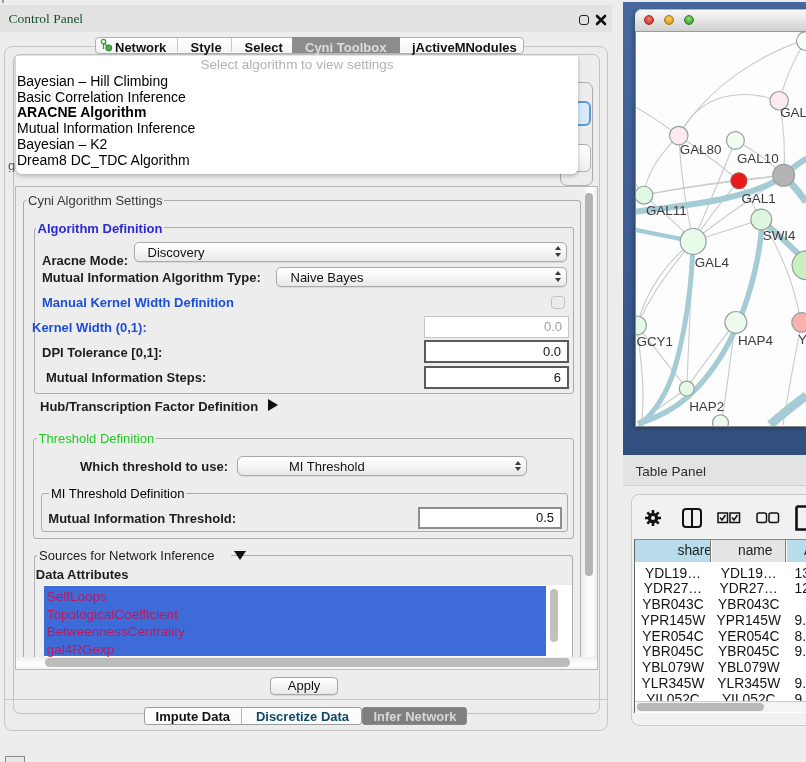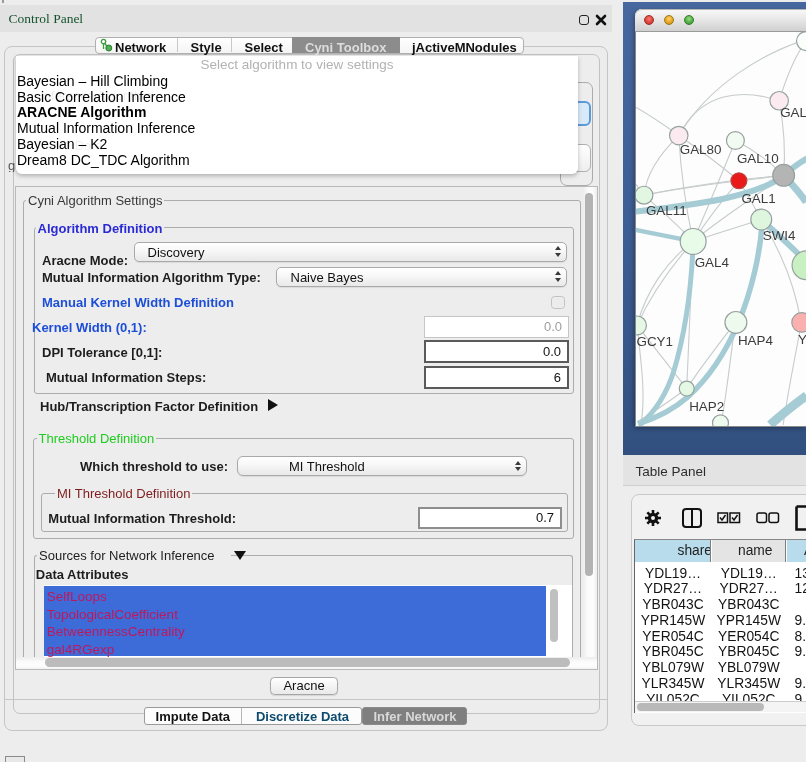--- a/index.html
+++ b/index.html
@@ -92,41 +92,41 @@
 <div class="lbl abs" style="left:80px;top:459px;">Which threshold to use:</div>
 <div class="combo" style="left:236.5px;top:456px;width:290px;height:20px;border-radius:6px;">
   <div class="ct" style="left:13.5px;margin-left:38px;">MI Threshold</div>
   <div class="spin" style="left:277px;top:3.5px;">
       <div class="u"></div>
       <div class="d"></div>
     </div>
 </div>
 
 <div class="grp" style="left:40.8px;top:492.5px;width:526.8px;height:39.5px;"></div>
-<div class="gtitle" style="left:55px;top:486px;color:#7f1d1d;">MI Threshold Definition</div>
+<div class="gtitle" style="left:49px;top:486px;color:#000000;">MI Threshold Definition</div>
 
 <div class="lbl abs" style="left:48.3px;top:511px;">Mutual Information Threshold:</div>
-<div class="field" style="left:418px;top:506.5px;width:144px;height:22px;border:2px solid #8e8e8e;color:#111;line-height:18px;">0.7</div>
+<div class="field" style="left:418px;top:506.5px;width:144px;height:22px;border:2px solid #8e8e8e;color:#111;line-height:18px;">0.5</div>
 
 <div class="abs" style="left:34px;top:554.5px;width:538.5px;height:102.5px;border:1px solid #acacac;border-bottom:none;border-radius:3px 3px 0 0;"></div>
 <div class="gtitle" style="left:37px;top:548px;color:#1d1d1d;padding-right:16px;">Sources for Network Inference</div>
 <div class="abs" style="left:234px;top:550.5px;width:0;height:0;border-left:6.5px solid transparent;border-right:6.5px solid transparent;border-top:9px solid #111;"></div>
 
 <div class="lbl abs" style="left:35.8px;top:567px;">Data Attributes</div>
 
 <div class="abs" style="left:44px;top:585px;width:527.5px;height:72px;background:#fff;"></div>
 <div class="abs" style="left:44px;top:586px;width:501.5px;height:70px;background:#3d6cd9;"></div>
 <div class="abs" style="left:46.8px;top:588px;font-size:13.5px;color:#be185d;line-height:17.5px;white-space:nowrap;">SelfLoops<br>TopologicalCoefficient<br>BetweennessCentrality<br>gal4RGexp</div>
 <div class="abs" style="left:549.5px;top:589px;width:8px;height:53px;background:#c0c0c0;border-radius:4px;"></div>
 
 <div class="abs" style="left:16px;top:657px;width:580.5px;height:11.5px;background:linear-gradient(180deg,#ededed,#fbfbfb 40%,#fdfdfd 75%,#f2f2f2);"></div>
 <div class="abs" style="left:45px;top:658px;width:525px;height:9px;background:#bcbcbc;border-radius:4.5px;"></div>
 
 <div class="abs" style="left:270.3px;top:677px;width:67.5px;height:17.5px;border:1px solid #a6a6a6;border-radius:4.5px;background:linear-gradient(180deg,#ffffff,#f2f2f2 60%,#e9e9e9);box-shadow:0 1px 1px rgba(0,0,0,0.1);"></div>
-<div class="abs" style="left:270.3px;top:678px;width:67.5px;text-align:center;font-size:13px;color:#111;">Aracne</div>
+<div class="abs" style="left:270.3px;top:678px;width:67.5px;text-align:center;font-size:13px;color:#111;">Apply</div>
 
 <div class="abs" style="left:5px;top:698.5px;width:602px;height:1px;background:#c6c6c6;"></div>
 
 <div class="abs" style="left:144px;top:706.5px;width:217.5px;height:18.5px;border:1px solid #9a9a9a;border-radius:3px;background:#fcfcfc;"></div>
 <div class="abs" style="left:241.3px;top:708px;width:1px;height:15.5px;background:#b5b5b5;"></div>
 <div class="abs" style="left:361.5px;top:706.5px;width:105.5px;height:18.5px;border:1px solid #8a8a8a;border-radius:3px;background:#7f7f7f;"></div>
 <div class="abs" style="left:144px;top:709px;width:97.5px;text-align:center;font-size:13px;font-weight:bold;color:#111;">Impute Data</div>
 <div class="abs" style="left:245px;top:709px;width:115px;text-align:center;font-size:13px;font-weight:bold;color:#0c4a6e;">Discretize Data</div>
 <div class="abs" style="left:361.5px;top:709px;width:107px;text-align:center;font-size:13px;font-weight:bold;color:#d9d9d9;">Infer Network</div>
 

